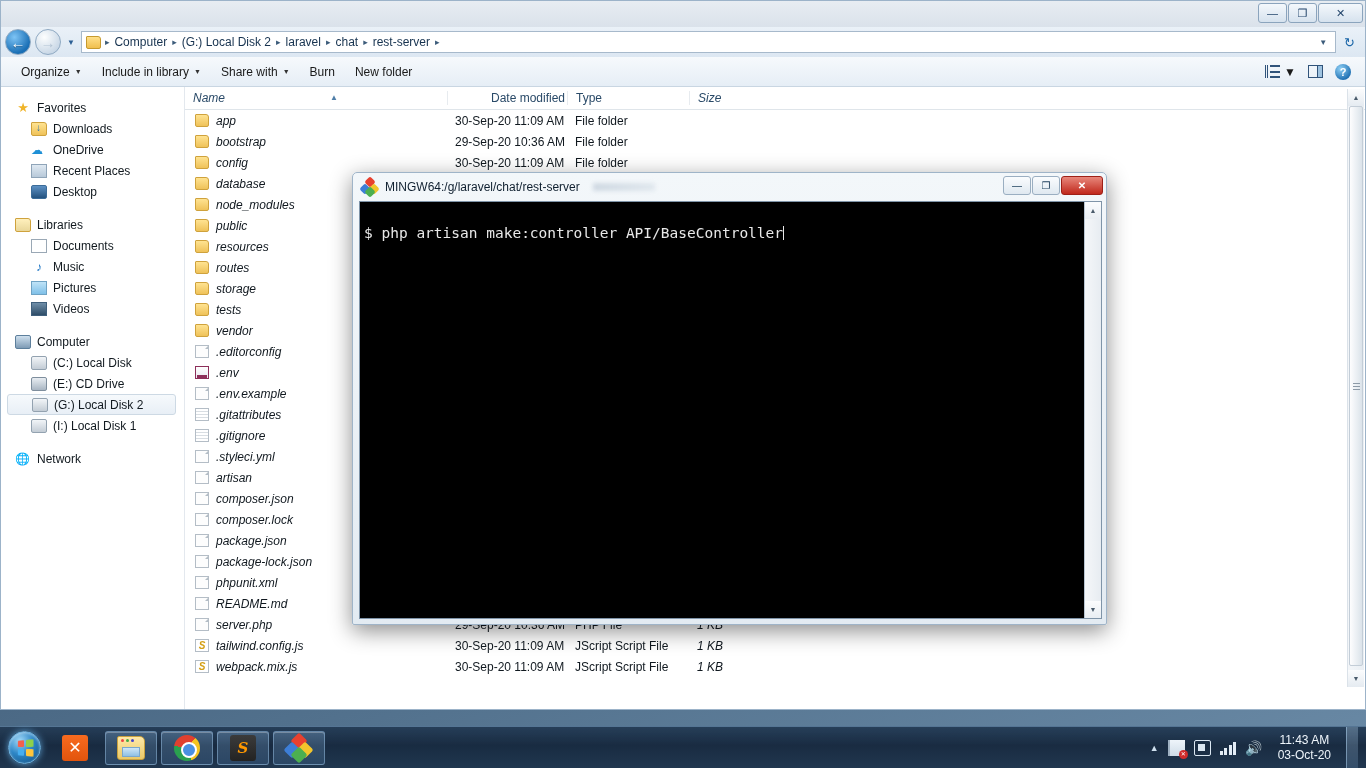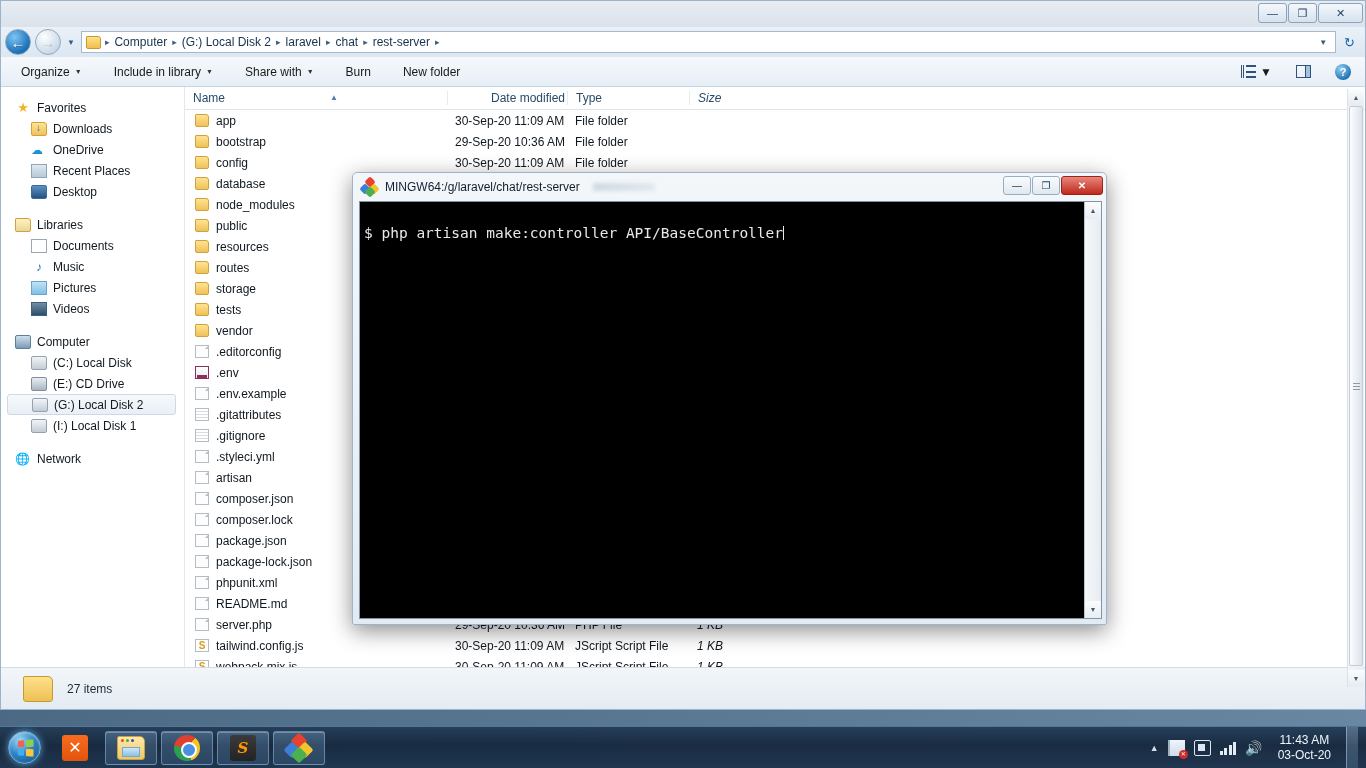--- a/index.html
+++ b/index.html
@@ -101,21 +101,21 @@
   #searchbox input {
     flex: 1; border: none; outline: none;
     font-family: "Liberation Serif", serif; font-style: italic;
     font-size: 12px; color: #5a5a5a; background: transparent;
   }
   .srch-icon { color: #2f6fa8; font-size: 12px; }
 
   
   #ex-cmdbar {
     height: 30px; flex: none; display: flex; align-items: center;
-    padding: 0 8px 0 10px; gap: 12px;
+    padding: 0 8px 0 10px; gap: 0;
     background: linear-gradient(180deg,#f6f9fc,#e6eef6);
     border-bottom: 1px solid #c9d6e2;
     font-size: 12px; color: #1a1a1a;
   }
   .cmd { padding: 4px 10px; white-space: nowrap; display: flex; align-items: center; gap: 5px; }
   .cmd .car { font-size: 7px; color: #333; }
   .cmd-spacer { flex: 1; }
   .cmd-icon { padding: 2px 6px; display: flex; align-items: center; gap: 4px; }
   .viewicon {
     width: 15px; height: 13px;
@@ -181,21 +181,21 @@
 
   
   #listwrap { flex: 1 1 auto; display: flex; flex-direction: column; min-width: 0; background: #fff; }
   #colheader {
     height: 23px; flex: none; display: flex; align-items: center;
     border-bottom: 1px solid #dfe5ea; background: #fff;
     font-size: 12px; color: #2a4a68;
   }
   .col { padding-left: 8px; white-space: nowrap; overflow: hidden; position: relative; }
   .col + .col { border-left: 1px solid #e7ebef; }
-  .c-name { width: 262px; flex: none; }
+  .c-name { width: 262px; flex: none; font-style: italic; }
   .c-date { width: 120px; flex: none; padding-left: 43px; }
   .c-type { width: 122px; flex: none; }
   .c-size { width: 76px; flex: none; font-style: italic; }
   .c-rest { flex: 1; }
   .sortcaret { position: absolute; left: 145px; top: 2px; font-size: 8px; color: #4f7ea8; }
 
   #filelist { flex: 1 1 auto; overflow: hidden; font-size: 12px; color: #10181f; }
   .row { height: 21px; display: flex; align-items: center; }
   .cell { padding-left: 8px; white-space: nowrap; overflow: hidden; }
   .cell.name { display: flex; align-items: center; gap: 7px; padding-left: 10px; }
@@ -846,24 +846,20 @@
                 <span>webpack.mix.js</span>
               </div>
               <div class="cell c-date">30-Sep-20 11:09 AM</div>
               <div class="cell c-type">JScript Script File</div>
               <div class="cell c-size" style="text-align: left;">1 KB</div>
             </div>
           </div>
       </div>
     </div>
 
-    <div id="ex-status">
-      <div class="statfolder"></div>
-      <div>27 items</div>
-    </div>
 
     <div id="ex-scroll">
       <div class="sb-arrow">▲</div>
       <div class="sb-track">
         <div class="sb-thumb">
           <span class="sb-grip">
               <i></i>
               <i></i>
               <i></i>
             </span>

